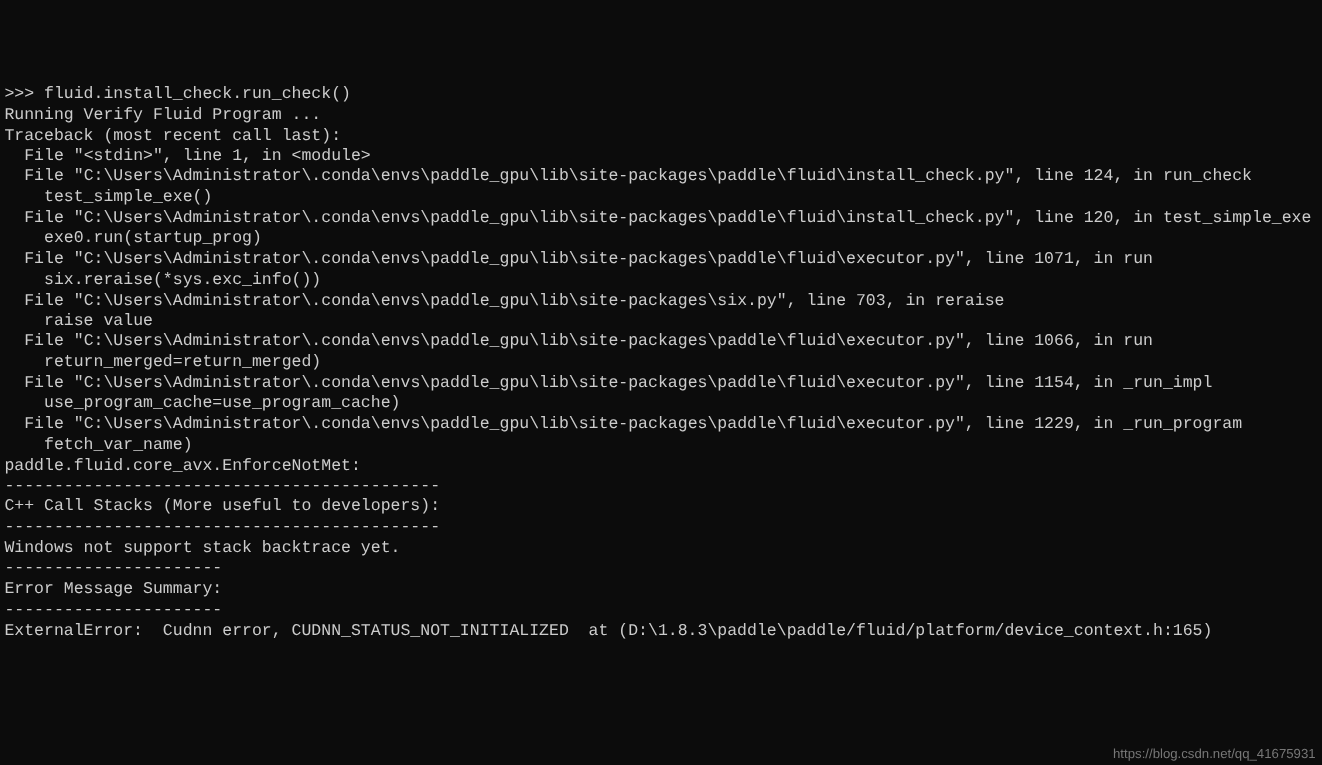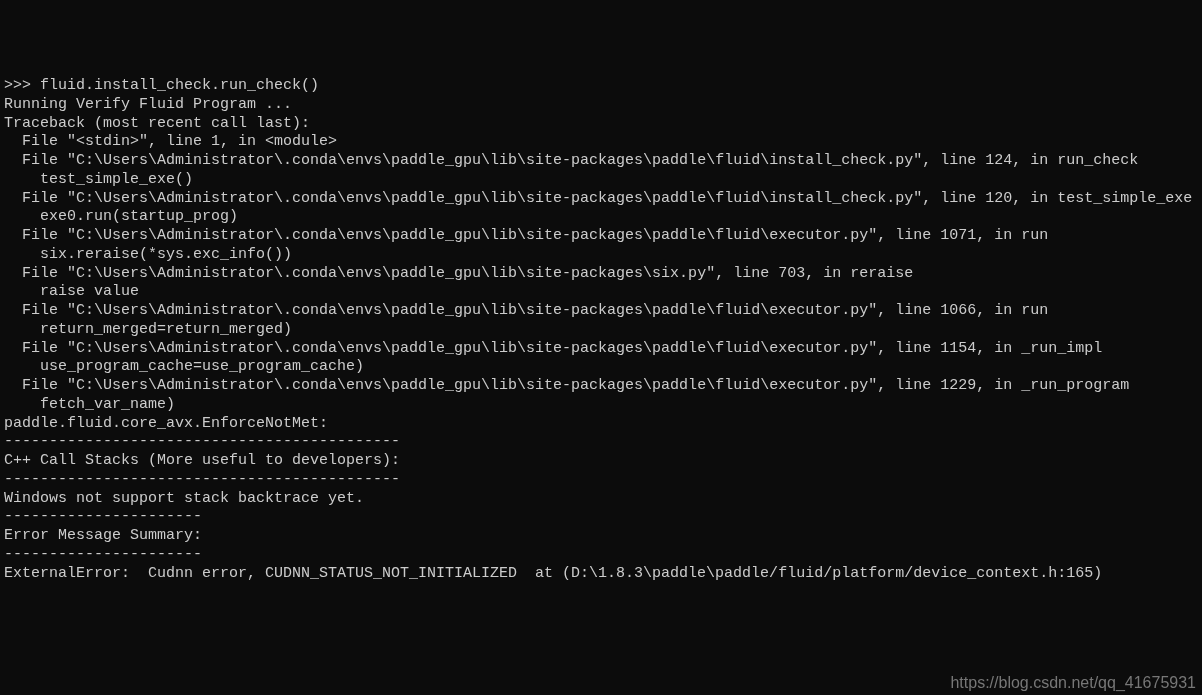--- a/index.html
+++ b/index.html
@@ -22,21 +22,21 @@
       position: relative;
     }
     .terminal-line {
       display: block;
     }
     .watermark {
       position: absolute;
       bottom: 2px;
       right: 6px;
       color: #777;
-      font-size: 16px;
+      font-size: 12px;
       font-family: Arial, sans-serif;
     }
   </style>
 </head>
 <body>
 
 
 
 <div id="terminal-container"><span class="terminal-line">&gt;&gt;&gt; fluid.install_check.run_check()</span><span class="terminal-line">Running Verify Fluid Program ... </span><span class="terminal-line">Traceback (most recent call last):</span><span class="terminal-line">  File "&lt;stdin&gt;", line 1, in &lt;module&gt;</span><span class="terminal-line">  File "C:\Users\Administrator\.conda\envs\paddle_gpu\lib\site-packages\paddle\fluid\install_check.py", line 124, in run_check</span><span class="terminal-line">    test_simple_exe()</span><span class="terminal-line">  File "C:\Users\Administrator\.conda\envs\paddle_gpu\lib\site-packages\paddle\fluid\install_check.py", line 120, in test_simple_exe</span><span class="terminal-line">    exe0.run(startup_prog)</span><span class="terminal-line">  File "C:\Users\Administrator\.conda\envs\paddle_gpu\lib\site-packages\paddle\fluid\executor.py", line 1071, in run</span><span class="terminal-line">    six.reraise(*sys.exc_info())</span><span class="terminal-line">  File "C:\Users\Administrator\.conda\envs\paddle_gpu\lib\site-packages\six.py", line 703, in reraise</span><span class="terminal-line">    raise value</span><span class="terminal-line">  File "C:\Users\Administrator\.conda\envs\paddle_gpu\lib\site-packages\paddle\fluid\executor.py", line 1066, in run</span><span class="terminal-line">    return_merged=return_merged)</span><span class="terminal-line">  File "C:\Users\Administrator\.conda\envs\paddle_gpu\lib\site-packages\paddle\fluid\executor.py", line 1154, in _run_impl</span><span class="terminal-line">    use_program_cache=use_program_cache)</span><span class="terminal-line">  File "C:\Users\Administrator\.conda\envs\paddle_gpu\lib\site-packages\paddle\fluid\executor.py", line 1229, in _run_program</span><span class="terminal-line">    fetch_var_name)</span><span class="terminal-line">paddle.fluid.core_avx.EnforceNotMet: </span><span class="terminal-line"></span><span class="terminal-line">--------------------------------------------</span><span class="terminal-line">C++ Call Stacks (More useful to developers):</span><span class="terminal-line">--------------------------------------------</span><span class="terminal-line">Windows not support stack backtrace yet.</span><span class="terminal-line"></span><span class="terminal-line">----------------------</span><span class="terminal-line">Error Message Summary:</span><span class="terminal-line">----------------------</span><span class="terminal-line">ExternalError:  Cudnn error, CUDNN_STATUS_NOT_INITIALIZED  at (D:\1.8.3\paddle\paddle/fluid/platform/device_context.h:165)</span></div>
 

